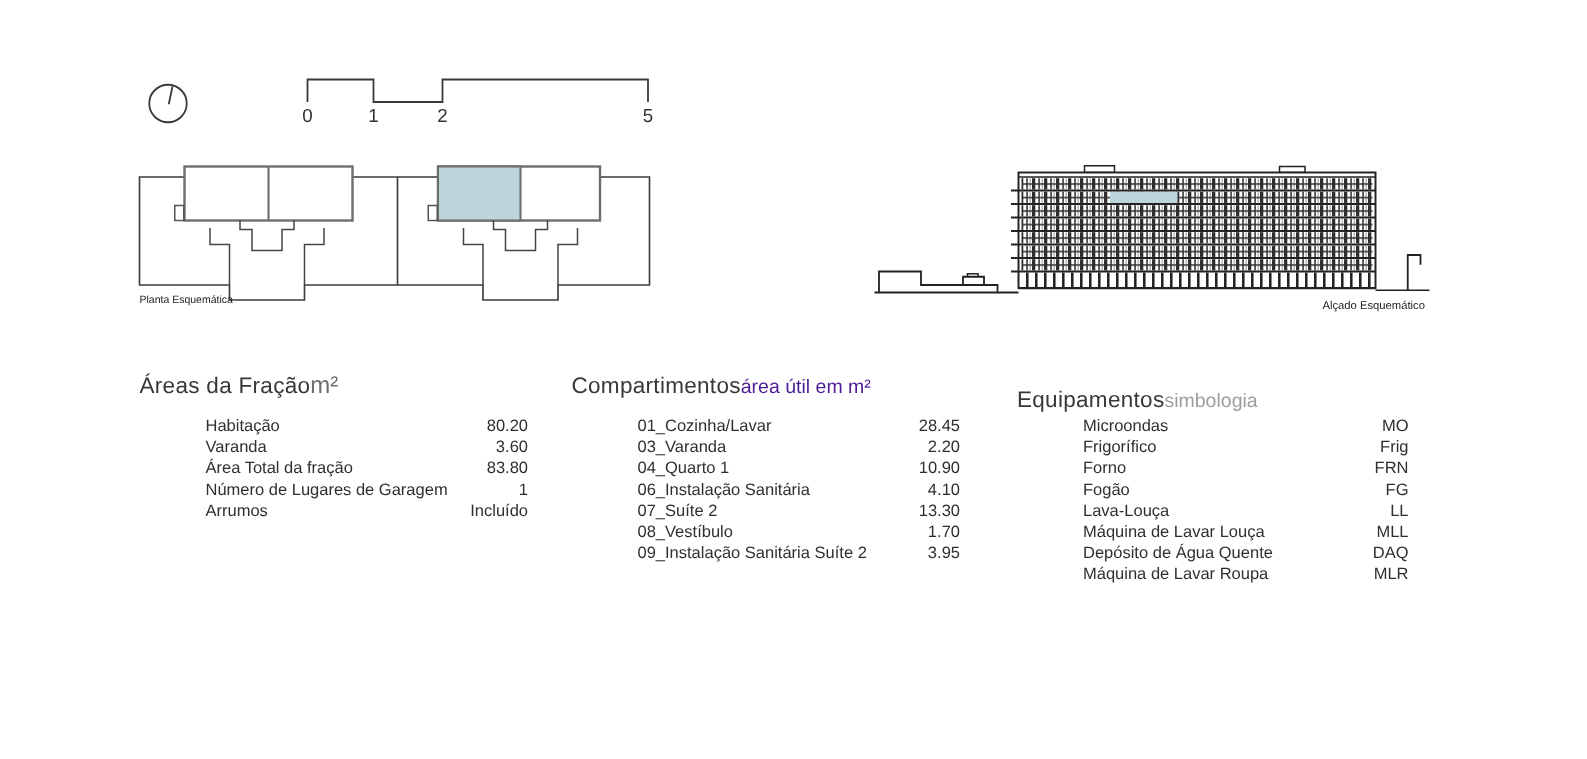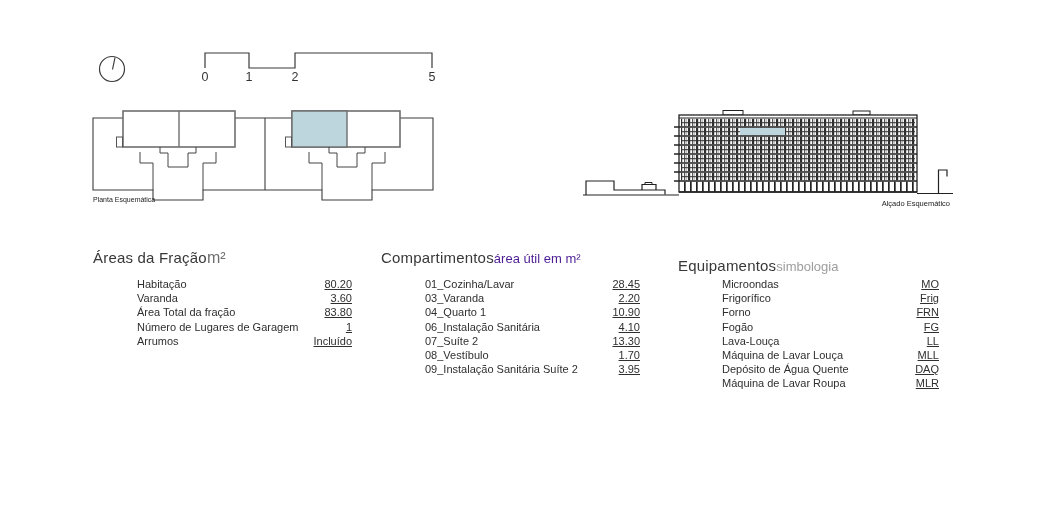--- a/index.html
+++ b/index.html
@@ -13,21 +13,21 @@
   #tbl-compartments{left:368px;width:259px;margin-left:13px;}
   #tbl-equipment{left:678px;width:261px;}
   .tbl-head{display:flex;justify-content:flex-start;align-items:baseline;height:19px;}
   .tbl-title{font-size:15px;color:#383838;letter-spacing:.2px;white-space:nowrap;}
   .tbl-unit{font-size:16px;color:#6e6e6e;white-space:nowrap;}
   #tbl-compartments .tbl-unit{color:#4c1d95;font-size:13px;}
   #tbl-equipment .tbl-unit{color:#9d9d9d;font-size:13px;margin-top:10px;}
   .tbl-rows{margin-top:9px;}
   .row{display:flex;justify-content:space-between;font-size:11px;line-height:14.2px;color:#2f2f2f;padding-left:44px;}
   .row .lbl{white-space:nowrap;}
-  .row .val{white-space:nowrap;text-align:right;text-decoration:underline;}
+  .row .val{white-space:nowrap;text-align:right;}
   svg text{font-family:"Liberation Sans", sans-serif;}
 </style>
 </head>
 <body>
 
 <div id="canvas">
 
   <svg id="line-art" width="1058" height="506" viewBox="0 0 1058 506">
     <defs>
       <pattern id="win" width="8" height="9" patternUnits="userSpaceOnUse">

